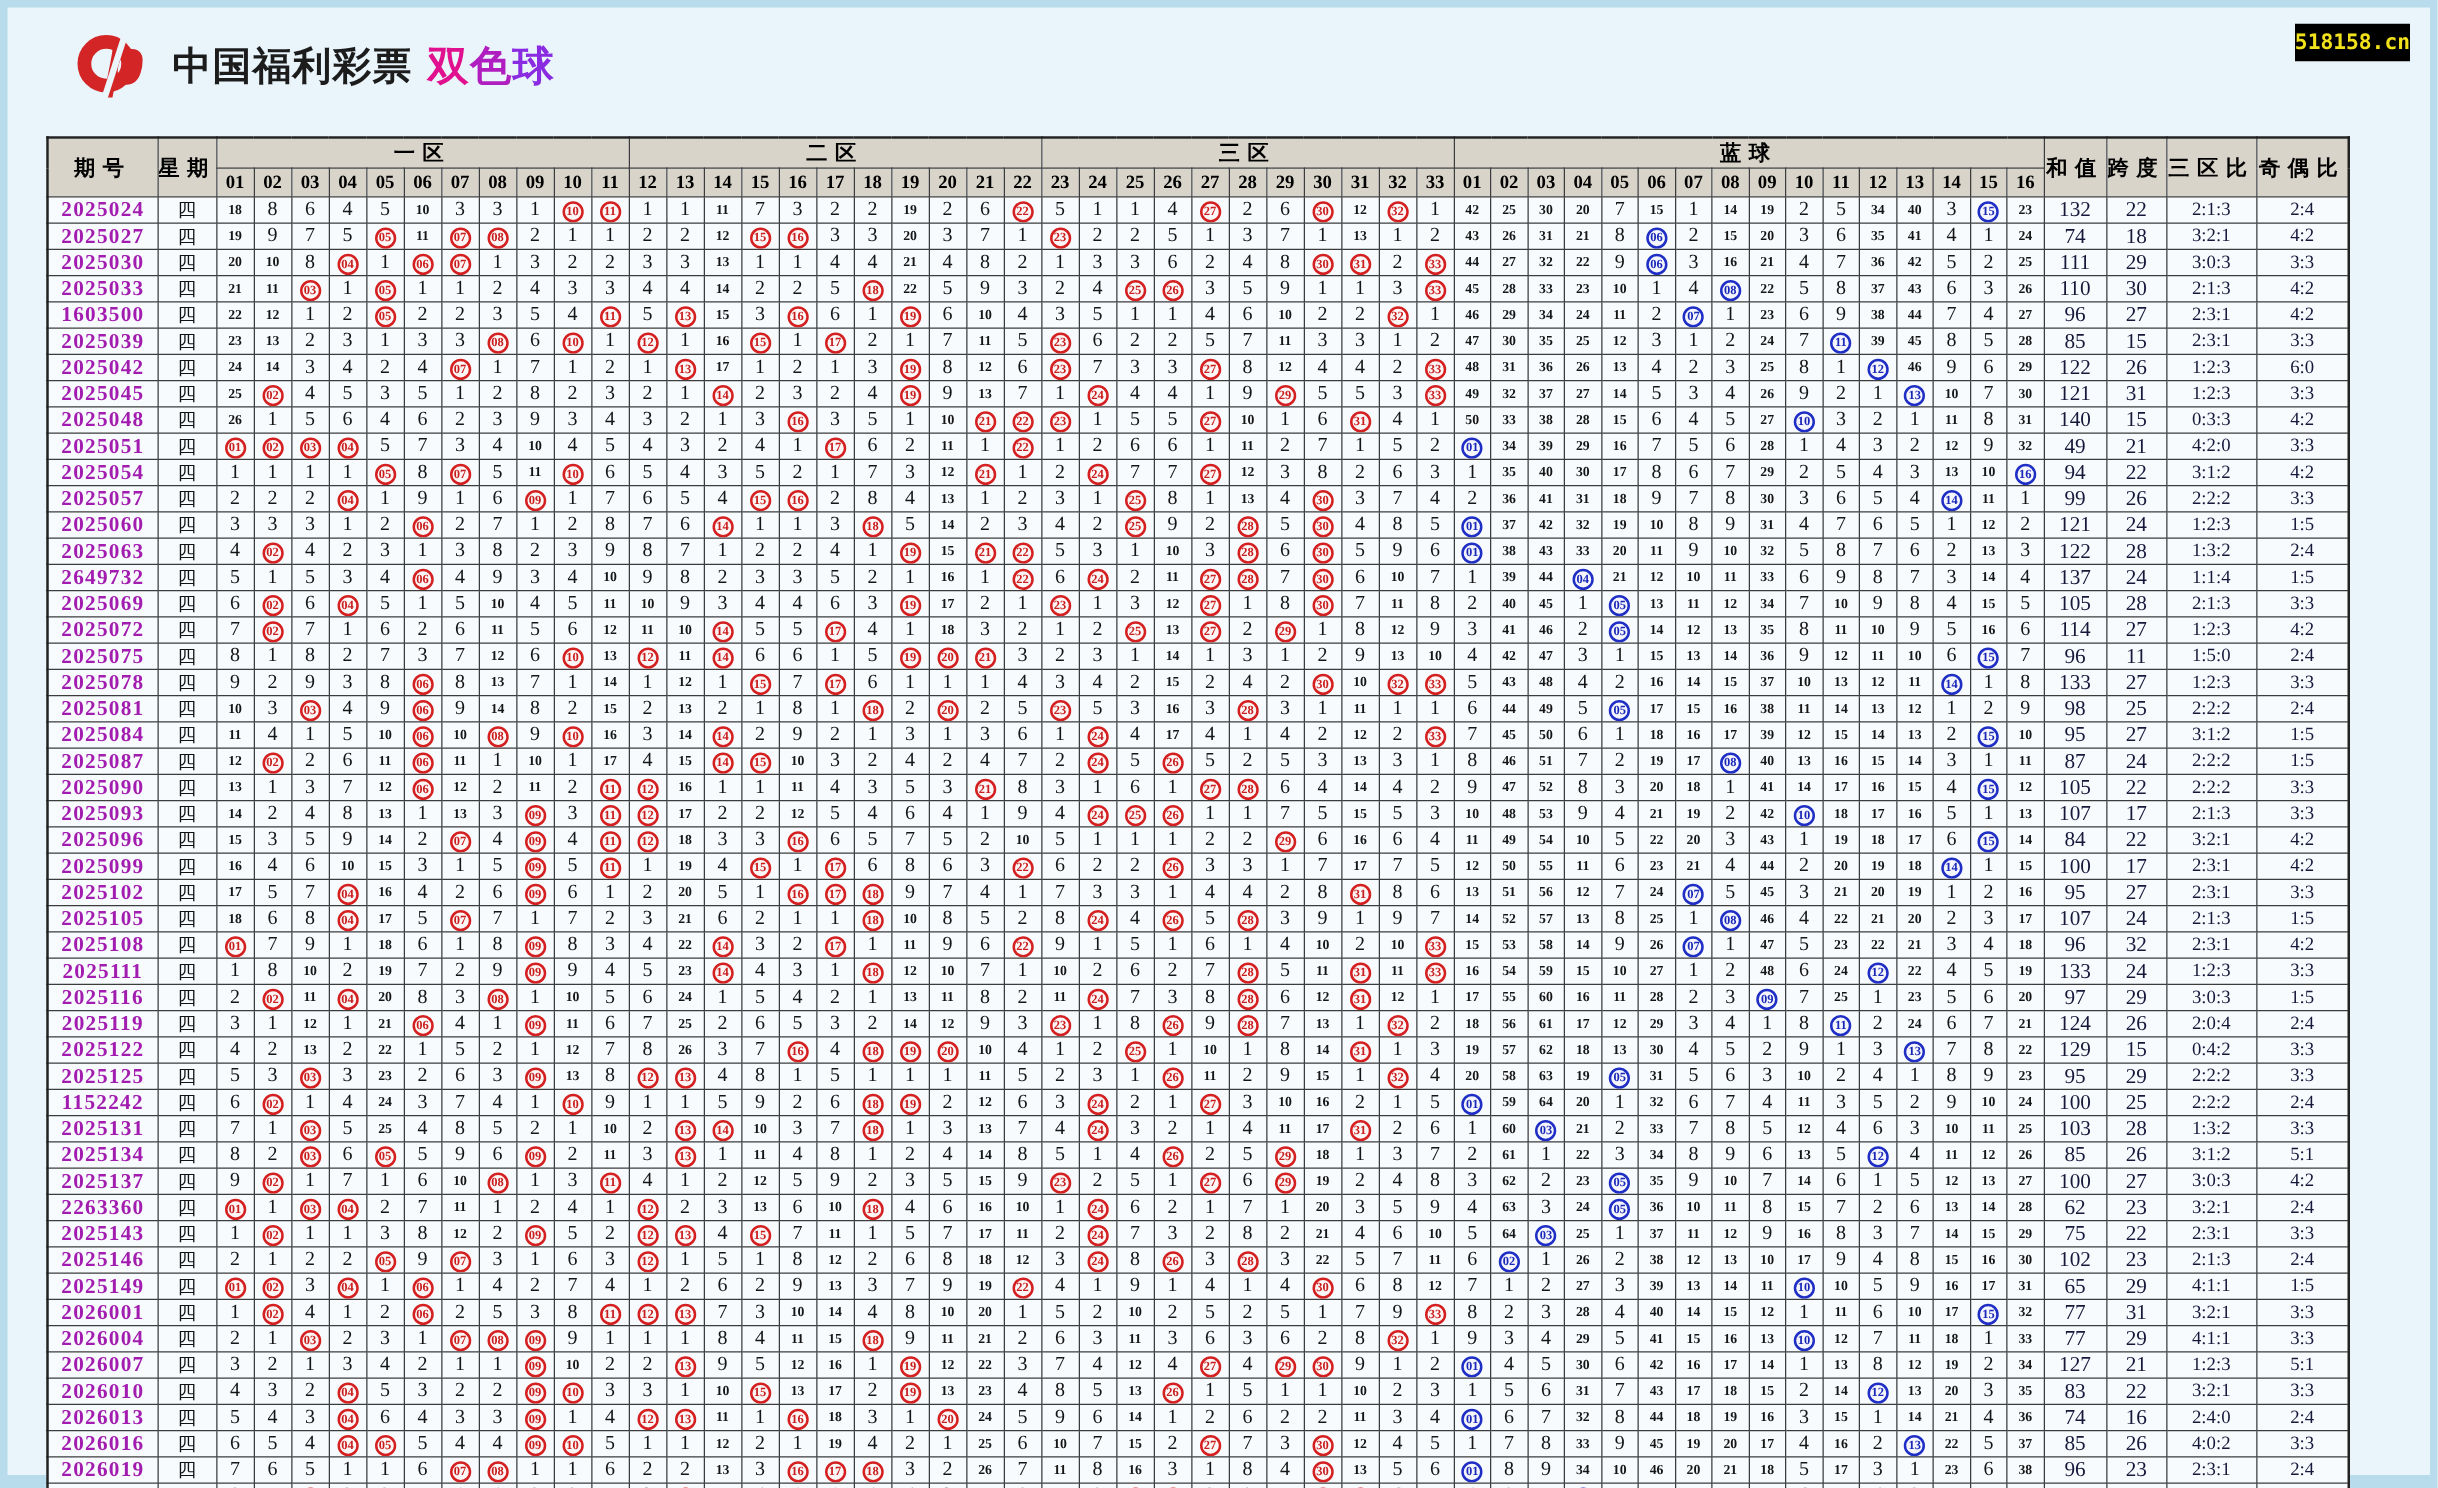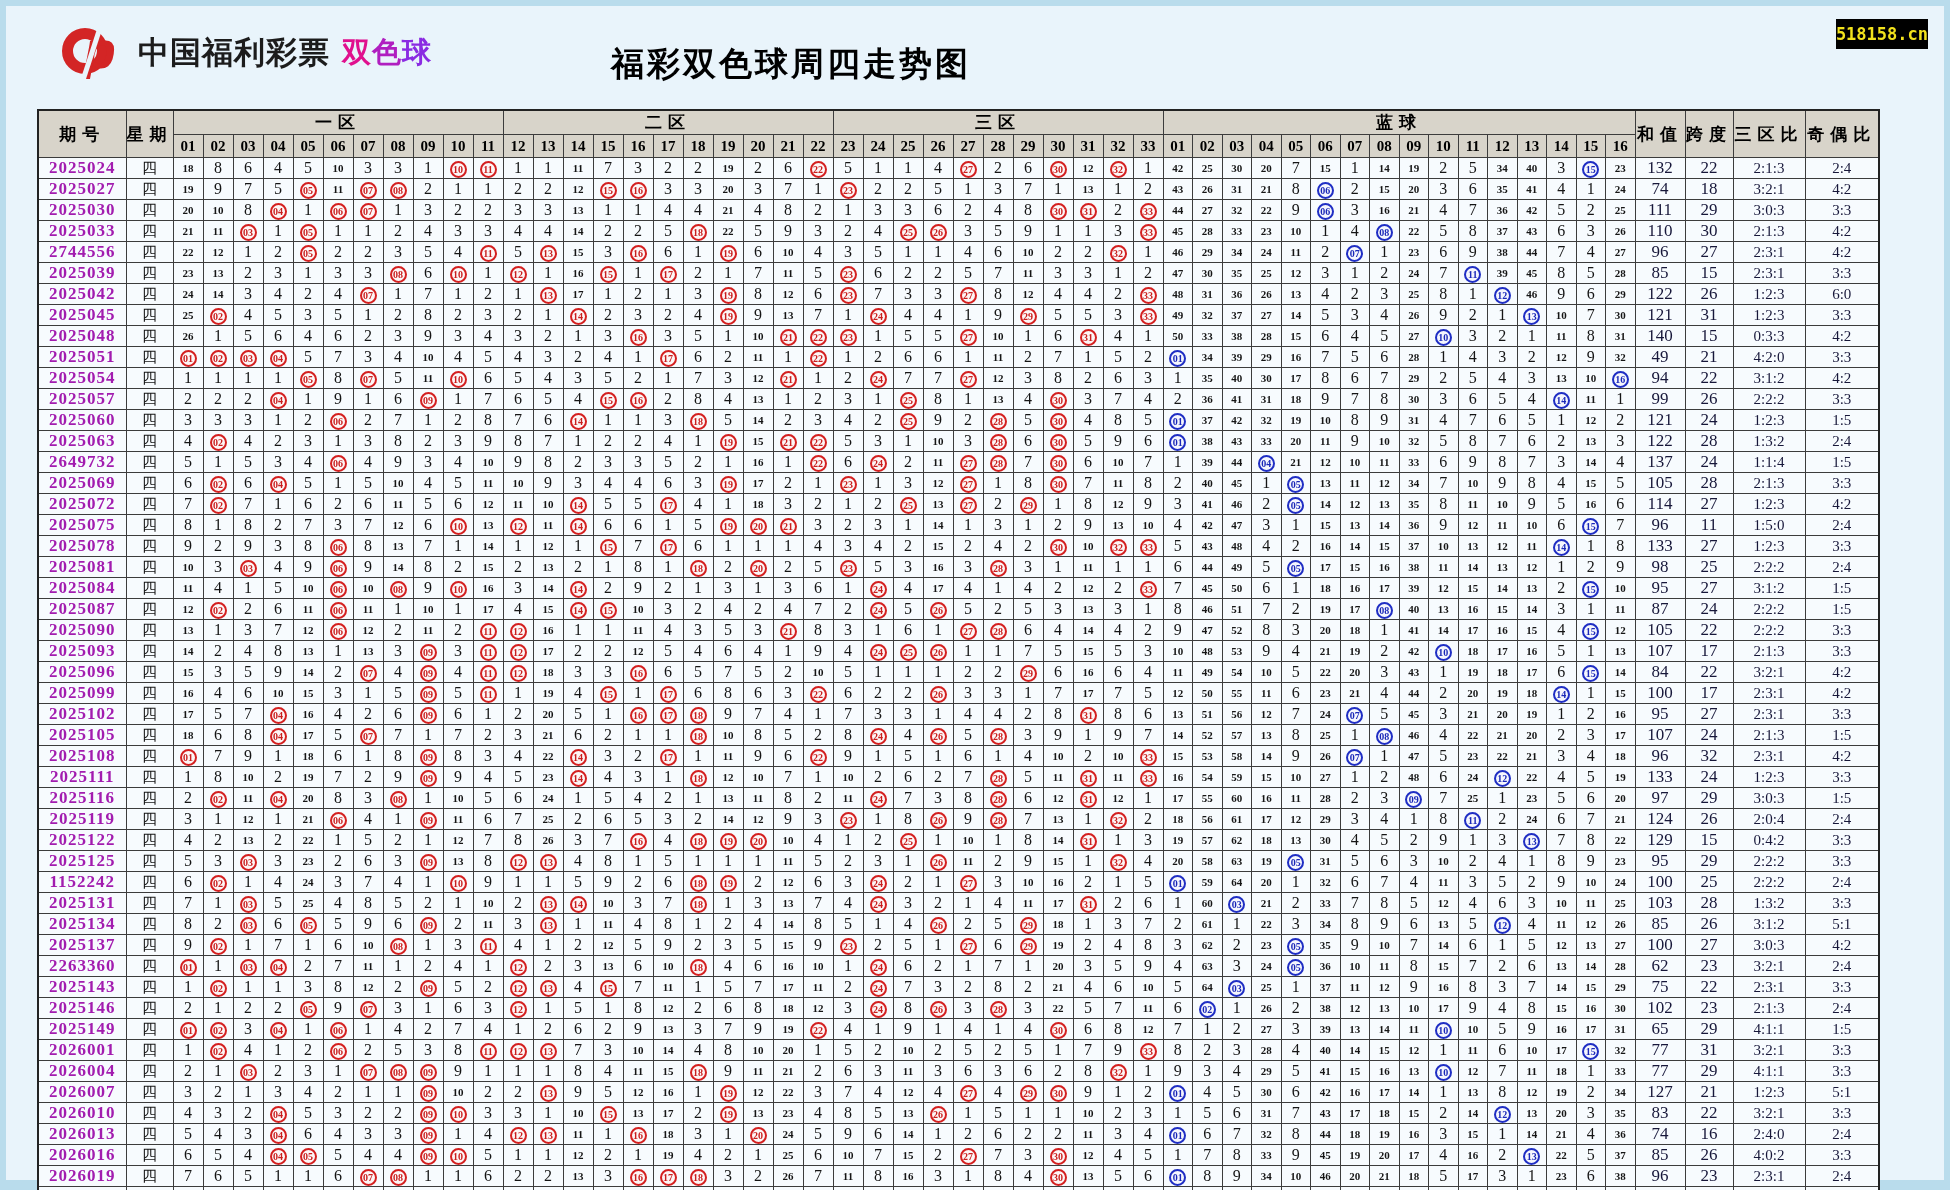--- a/index.html
+++ b/index.html
@@ -8,21 +8,21 @@
   .page { position:absolute; left:6px; top:6px; right:6px; bottom:10px; background:#e9f4fb; }
 
   
   .topbar { position:relative; height:100px; }
   .logo { position:absolute; left:56px; top:18px; display:flex; align-items:center; gap:12px; }
   .emblem { position:relative; width:64px; height:58px; }
   .emblem .ring { position:absolute; left:0; top:4px; width:46px; height:46px; border:11px solid #d32525; border-radius:50%; }
   .emblem .pees { position:absolute; left:22px; top:-4px; font-family:"Liberation Sans",sans-serif; font-style:italic; font-weight:900; font-size:52px; color:#d32525; letter-spacing:-6px; }
   .emblem .slash { position:absolute; left:27px; top:0px; width:5px; height:60px; background:#e9f4fb; transform:rotate(18deg); }
   .brand { font-family:"Liberation Sans",sans-serif; font-weight:700; font-size:31px; color:#1c1c1c; letter-spacing:1px; }
-  .product { font-family:"Liberation Sans",sans-serif; font-weight:900; font-size:29px; letter-spacing:1px; }
+  .product { font-family:"Liberation Sans",sans-serif; font-weight:900; font-size:33px; letter-spacing:1px; }
   .title { position:absolute; left:0; top:36px; width:1570px; text-align:center; font-size:33px; font-weight:700; color:#000; letter-spacing:3px; }
   .badge { position:absolute; right:16px; top:13px; background:#000; color:#f2e21c; font-family:"DejaVu Sans Mono",monospace; font-weight:700; font-size:17px; padding:5px 0; }
 
   
   table { position:absolute; left:31px; top:103px; border-collapse:collapse; table-layout:fixed; background:#f7fbfe; border:2px solid #222; }
   th, td { border:1px solid #3c3c3c; text-align:center; vertical-align:middle; overflow:hidden; white-space:nowrap; }
   thead th { background:#d8d4ca; color:#000; }
   thead tr.zones th { height:24px; font-size:17px; font-weight:700; letter-spacing:6px; }
   thead tr.nums  th { height:23px; font-size:15px; font-weight:700; letter-spacing:0; }
   thead th.lab { font-size:17px; letter-spacing:1px; }
@@ -48,21 +48,20 @@
   <div class="topbar">
     <div class="logo">
       <span class="emblem">
         <span class="ring"></span>
         <span class="pees">p</span>
         <span class="slash"></span>
       </span>
       <span class="brand">中国福利彩票</span>
       <span class="product"><span style="color: rgb(224, 16, 142);">双</span><span style="color: rgb(176, 30, 192);">色</span><span style="color: rgb(138, 43, 226);">球</span></span>
     </div>
-    <h1 class="title">福彩双色球周四走势图</h1>
     <div class="badge">518158.cn</div>
   </div>
 
   <table>
     <colgroup>
         <col class="c-issue">
         <col class="c-week">
         <col class="c-red">
         <col class="c-red">
         <col class="c-red">
@@ -405,21 +404,21 @@
           <td class="num sm">43</td>
           <td class="num">6</td>
           <td class="num">3</td>
           <td class="num sm">26</td>
           <td class="sum">110</td>
           <td class="sum">30</td>
           <td class="rat">2:1:3</td>
           <td class="rat">4:2</td>
         </tr>
         <tr>
-          <td class="issue">2744556</td>
+          <td class="issue">1603500</td>
           <td class="week">四</td>
           <td class="num sm">22</td>
           <td class="num sm">12</td>
           <td class="num">1</td>
           <td class="num">2</td>
           <td class="num"><span class="circ">05</span></td>
           <td class="num">2</td>
           <td class="num">2</td>
           <td class="num">3</td>
           <td class="num">5</td>

